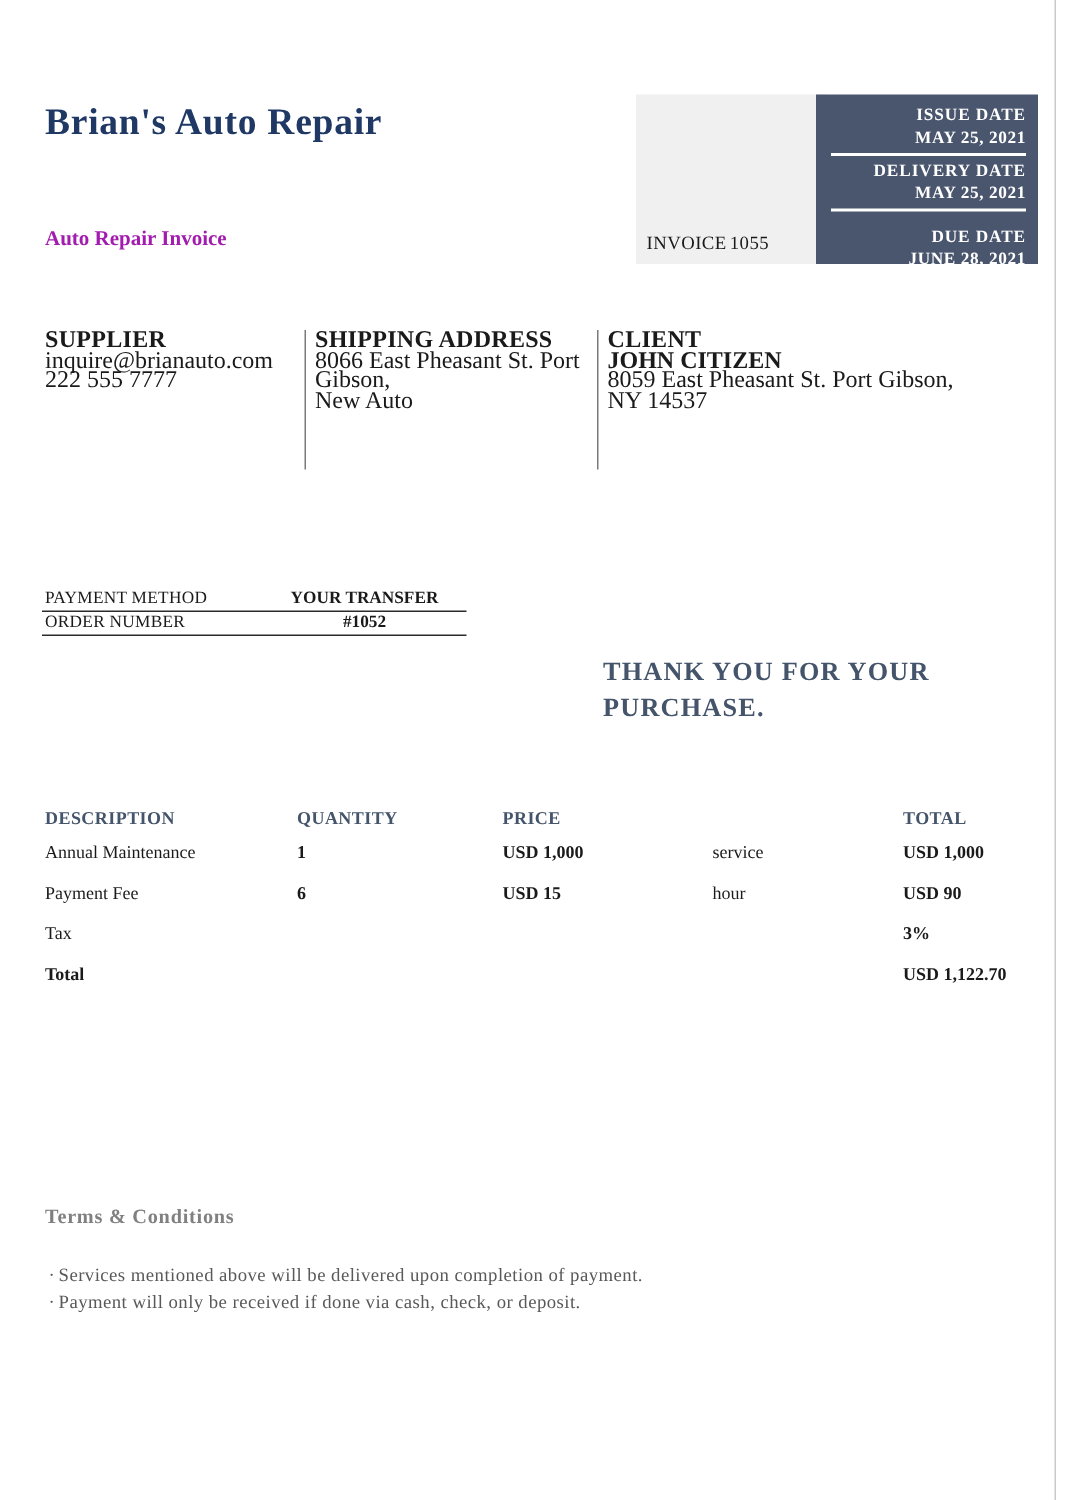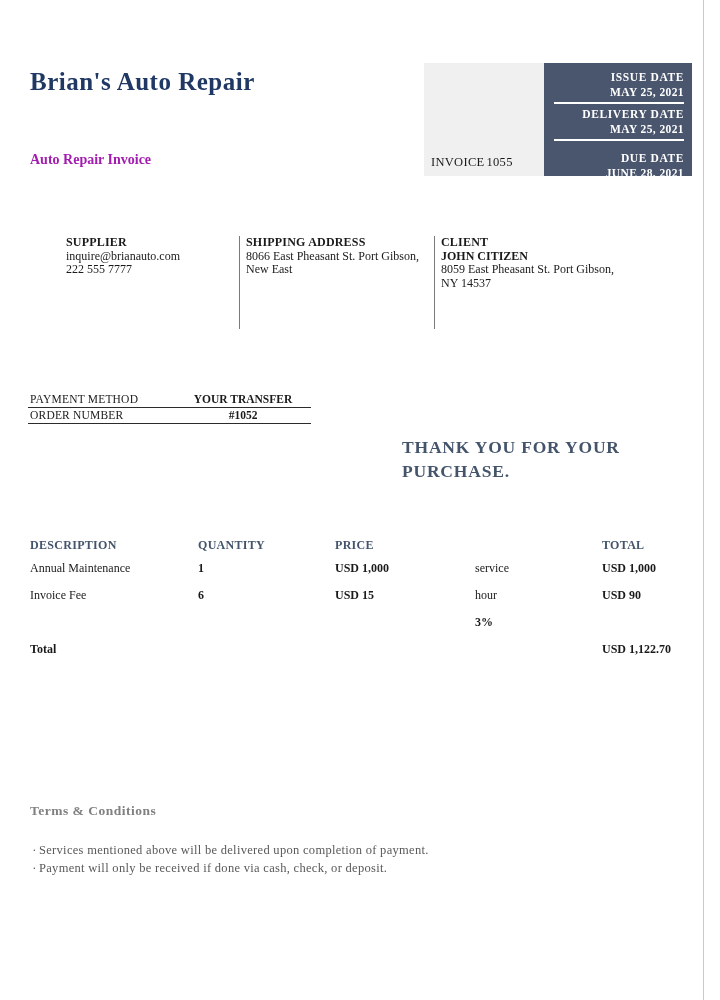--- a/index.html
+++ b/index.html
@@ -51,21 +51,21 @@
     padding: 7px 8px 6px 8px;
     display: flex; flex-direction: column; margin-left: 16px;
   }
   .date-label { font-size: 11.5px; font-weight: 700; letter-spacing: 0.6px; line-height: 15px; }
   .date-value { font-size: 11.5px; font-weight: 700; letter-spacing: 0.4px; line-height: 15px; }
   .date-value.underlined { border-bottom: 2px solid #ffffff; padding-bottom: 2px; margin-bottom: 3px; margin-left: 2px; }
   .date-group-due { margin-top: 7px; }
 
   
   .parties { position: absolute; left: 0; top: 220px; width: 720px; }
-  .party-col { position: absolute; top: 16px; min-height: 93px; font-size: 12px; line-height: 13.5px; margin-left: 36px; }
+  .party-col { position: absolute; top: 0; min-height: 93px; font-size: 16px; line-height: 13.5px; }
   .party-col.with-divider { border-left: 1px solid #7a7a7a; padding-left: 6px; }
   .party-label { font-weight: 700; letter-spacing: 0.2px; }
   .party-name { font-weight: 700; }
   .col-supplier { left: 30px; width: 165px; }
   .col-shipping { left: 203px; width: 190px; }
   .col-client   { left: 398px; width: 250px; }
 
   
   .payment-table { position: absolute; left: 28px; top: 392px; width: 283px; }
   .payment-row {
@@ -132,21 +132,21 @@
 
   <div class="parties">
     <div class="party-col col-supplier">
       <div class="party-label">SUPPLIER</div>
       <div>inquire@brianauto.com</div>
       <div>222 555 7777</div>
     </div>
     <div class="party-col col-shipping with-divider">
       <div class="party-label">SHIPPING ADDRESS</div>
       <div>8066 East Pheasant St. Port Gibson,</div>
-      <div>New East</div>
+      <div>New Auto</div>
     </div>
     <div class="party-col col-client with-divider">
       <div class="party-label">CLIENT</div>
       <div class="party-name">JOHN CITIZEN</div>
       <div>8059 East Pheasant St. Port Gibson,</div>
       <div>NY 14537</div>
     </div>
   </div>
 
   <div class="payment-table">
@@ -171,27 +171,28 @@
       <span class="cell-total">TOTAL</span>
     </div>
     <div class="items-row data">
       <span class="cell-desc">Annual Maintenance</span>
       <span class="cell-qty">1</span>
       <span class="cell-price">USD 1,000</span>
       <span class="cell-unit">service</span>
       <span class="cell-total">USD 1,000</span>
     </div>
     <div class="items-row data">
-      <span class="cell-desc">Invoice Fee</span>
+      <span class="cell-desc">Payment Fee</span>
       <span class="cell-qty">6</span>
       <span class="cell-price">USD 15</span>
       <span class="cell-unit">hour</span>
       <span class="cell-total">USD 90</span>
     </div>
     <div class="items-row data">
+      <span class="cell-desc">Tax</span>
       <span class="cell-qty"></span>
       <span class="cell-price"></span>
       <span class="cell-unit"></span>
       <span class="cell-total">3%</span>
     </div>
     <div class="items-row data total-row">
       <span class="cell-desc">Total</span>
       <span class="cell-qty"></span>
       <span class="cell-price"></span>
       <span class="cell-unit"></span>

